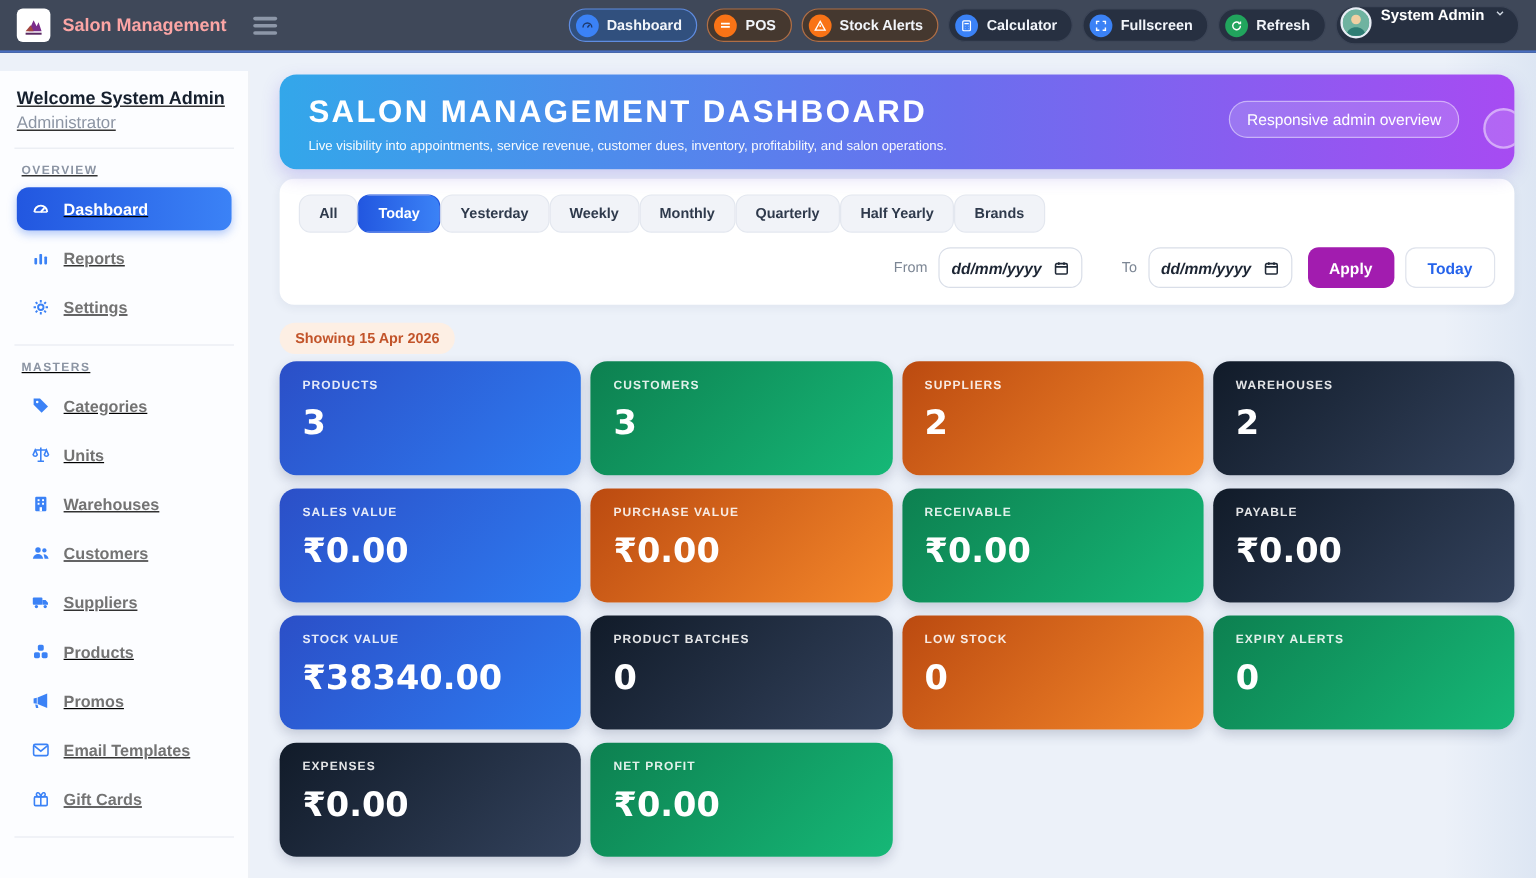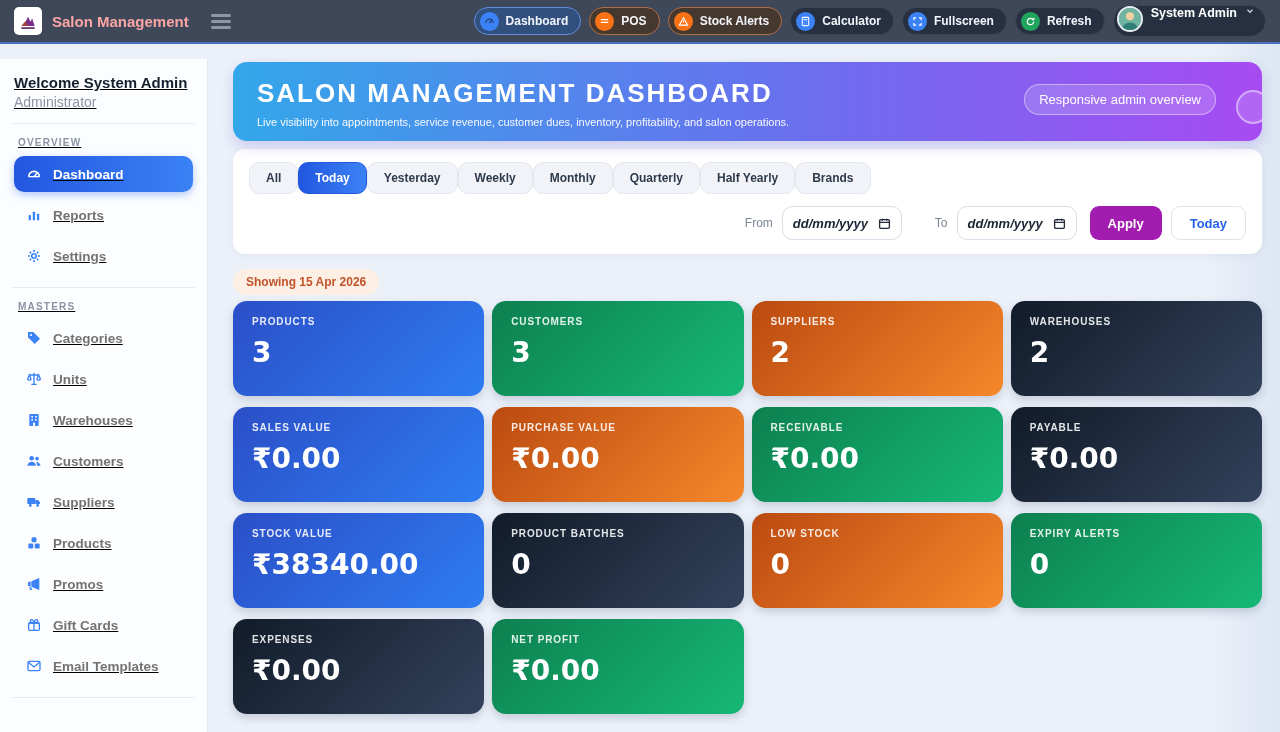--- a/index.html
+++ b/index.html
@@ -285,35 +285,35 @@
           <path d="M3 9v6l4 .8V8.2z"></path>
           <path d="M8 8l12-5v18L8 16z"></path>
           <path d="M5 16.5l1 4.5h3l-1-4z"></path>
         </svg>
       </span>
     <span>Promos</span>
   </div>
   <div class="sb-item">
     <span class="sb-ico">
         <svg viewBox="0 0 24 24" fill="none" stroke="currentColor" stroke-width="2">
+          <rect x="3" y="5" width="18" height="14" rx="2"></rect>
+          <path d="M3.5 6.5 L12 13.5 L20.5 6.5"></path>
+        </svg>
+      </span>
+    <span>Email Templates</span>
+  </div>
+  <div class="sb-item">
+    <span class="sb-ico">
+        <svg viewBox="0 0 24 24" fill="none" stroke="currentColor" stroke-width="2">
           <rect x="4" y="9" width="16" height="11" rx="1.5"></rect>
           <path d="M4 9h16M12 9v11"></path>
           <path d="M12 9c-4 0-5.5-1.5-5.5-3A2 2 0 0 1 10 4.6C11.3 5.6 12 9 12 9zm0 0c4 0 5.5-1.5 5.5-3A2 2 0 0 0 14 4.6C12.7 5.6 12 9 12 9z"></path>
         </svg>
       </span>
     <span>Gift Cards</span>
-  </div>
-  <div class="sb-item">
-    <span class="sb-ico">
-        <svg viewBox="0 0 24 24" fill="none" stroke="currentColor" stroke-width="2">
-          <rect x="3" y="5" width="18" height="14" rx="2"></rect>
-          <path d="M3.5 6.5 L12 13.5 L20.5 6.5"></path>
-        </svg>
-      </span>
-    <span>Email Templates</span>
   </div>
   <div class="sb-divider"></div>
 </aside>
 
 <main class="main">
 
   <section class="hero">
     <div class="hero-title">SALON MANAGEMENT DASHBOARD</div>
     <div class="hero-sub">Live visibility into appointments, service revenue, customer dues, inventory, profitability, and salon operations.</div>
     <div class="hero-badge">Responsive admin overview</div>

